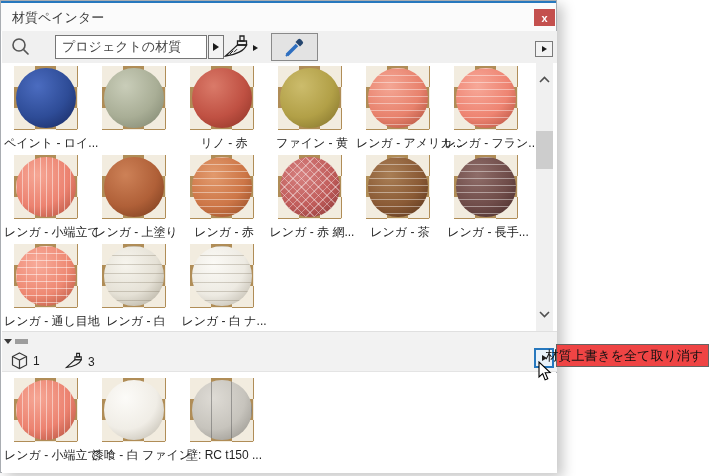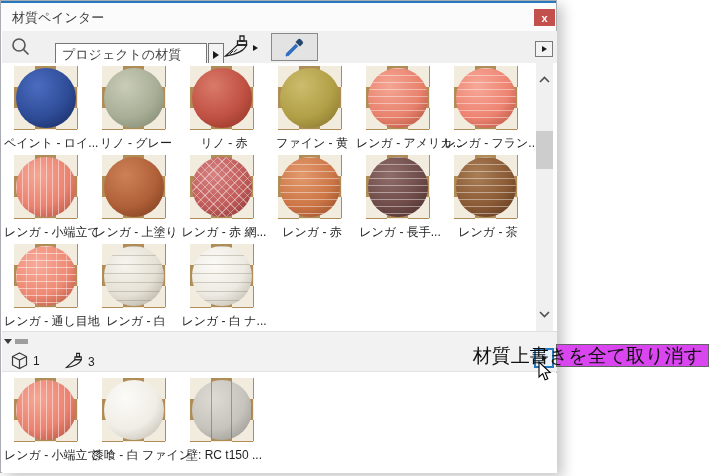--- a/index.html
+++ b/index.html
@@ -15,21 +15,21 @@
 
   .titlebar { position:absolute; left:0; top:2px; width:100%; height:28px; background:#fbfbfb; }
   .title { position:absolute; left:11px; top:6px; font-size:13px; color:#3c3c3c; }
   .close-btn { position:absolute; right:1px; top:6px; width:21px; height:17px;
     background:#c4504e; color:#ffffff; font-size:11px; font-weight:bold;
     display:flex; align-items:center; justify-content:center; cursor:default; }
 
   
   .toolbar { position:absolute; left:1px; top:30px; width:555px; height:32px; background:#f0f0f0; }
   .magnifier { position:absolute; left:9px; top:6px; }
-  .combo { position:absolute; left:33px; top:12px; height:24px; display:flex;padding-left:20px; }
+  .combo { position:absolute; left:33px; top:4px; height:24px; display:flex;padding-left:20px; }
   .combo input { width:152px; height:24px; border:1px solid #767676; background:#ffffff;
     font-size:13px; color:#444; padding:0 6px; font-family:inherit; outline:none; }
   .combo-arrow, .mini-btn { width:16px; height:24px; border:1px solid #767676; background:#f3f3f3;
     display:flex; align-items:center; justify-content:center; margin-left:1px; }
   .tri-right { width:0; height:0; border-top:4px solid transparent; border-bottom:4px solid transparent;
     border-left:6px solid #1c1c1c; }
   .tri-right.small { border-top-width:3px; border-bottom-width:3px; border-left-width:5px; }
   .brush-wrap { position:absolute; left:220px; top:3px; display:flex; align-items:center; }
   .brush-dd { margin-left:4px; }
   .dropper-btn { position:absolute; left:269px; top:2px; width:47px; height:28px;
@@ -79,22 +79,22 @@
   .count-text { font-size:12px; color:#1f1f1f; }
   .reset-btn { position:absolute; right:3px; top:16px; width:20px; height:20px;
     border:2px solid #2778be; background:#e9f2fa; display:flex; align-items:center; justify-content:center; }
 
   
   .applied-area { position:absolute; left:1px; top:372px; width:555px; height:100px; background:#ffffff; }
   .applied-area .tiles { top:4px; }
 
   
   .tooltip { position:absolute; left:556px; top:344px; width:153px; height:23px;
-    background:#d946ef; border:1px solid #646464; display:flex; align-items:center;
-    justify-content:flex-end; padding-right:5px; font-size:19px; color:#111; white-space:nowrap; }
+    background:#ef4444; border:1px solid #646464; display:flex; align-items:center;
+    justify-content:flex-end; padding-right:5px; font-size:13px; color:#111; white-space:nowrap; }
   .cursor { position:absolute; left:538px; top:361px; }
 </style>
 </head>
 <body>
 
 <div class="stage">
   <div class="window">
     <div class="accent-line"></div>
 
     <div class="titlebar">
@@ -139,21 +139,20 @@
           <div class="tile">
             <div class="thumb">
               <div class="sphere p-plain" style="--b: #2e4c97; --h: #4b6cc0; --d: #16265c;"></div>
             </div>
             <div class="tlabel">ペイント - ロイ...</div>
           </div>
           <div class="tile">
             <div class="thumb">
               <div class="sphere p-plain" style="--b: #a9ae96; --h: #c9cdb9; --d: #7b816b;"></div>
             </div>
-            <div class="tlabel">リノ - グレー</div>
           </div>
           <div class="tile">
             <div class="thumb">
               <div class="sphere p-plain" style="--b: #c05143; --h: #da7a69; --d: #8a3124;"></div>
             </div>
             <div class="tlabel">リノ - 赤</div>
           </div>
           <div class="tile">
             <div class="thumb">
               <div class="sphere p-plain" style="--b: #b2a047; --h: #ccbc6c; --d: #7d6d28;"></div>
@@ -179,41 +178,41 @@
             <div class="tlabel">レンガ - 小端立て</div>
           </div>
           <div class="tile">
             <div class="thumb">
               <div class="sphere p-plain" style="--b: #b06038; --h: #cd8157; --d: #73381b;"></div>
             </div>
             <div class="tlabel">レンガ - 上塗り</div>
           </div>
           <div class="tile">
             <div class="thumb">
+              <div class="sphere p-brick" style="--b: #cd7647; --h: #e29a6d; --d: #8f4722;"></div>
+            </div>
+            <div class="tlabel">レンガ - 赤</div>
+          </div>
+          <div class="tile">
+            <div class="thumb">
               <div class="sphere p-herringbone" style="--b: #c05c5a; --h: #d68180; --d: #853433;"></div>
             </div>
             <div class="tlabel">レンガ - 赤 網...</div>
           </div>
           <div class="tile">
             <div class="thumb">
-              <div class="sphere p-brick" style="--b: #cd7647; --h: #e29a6d; --d: #8f4722;"></div>
-            </div>
-            <div class="tlabel">レンガ - 赤</div>
+              <div class="sphere p-brick" style="--b: #8a5a35; --h: #a97e55; --d: #55311a;"></div>
+            </div>
+            <div class="tlabel">レンガ - 茶</div>
           </div>
           <div class="tile">
             <div class="thumb">
               <div class="sphere p-brick" style="--b: #6f4c49; --h: #8f6d69; --d: #452927;"></div>
             </div>
             <div class="tlabel">レンガ - 長手...</div>
-          </div>
-          <div class="tile">
-            <div class="thumb">
-              <div class="sphere p-brick" style="--b: #8a5a35; --h: #a97e55; --d: #55311a;"></div>
-            </div>
-            <div class="tlabel">レンガ - 茶</div>
           </div>
           <div class="tile">
             <div class="thumb">
               <div class="sphere p-grid" style="--b: #ee8973; --h: #f8ab9a; --d: #b1503a;"></div>
             </div>
             <div class="tlabel">レンガ - 通し目地</div>
           </div>
           <div class="tile">
             <div class="thumb">
               <div class="sphere p-brick-light" style="--b: #e5e1d6; --h: #f7f5ee; --d: #a9a393;"></div>

